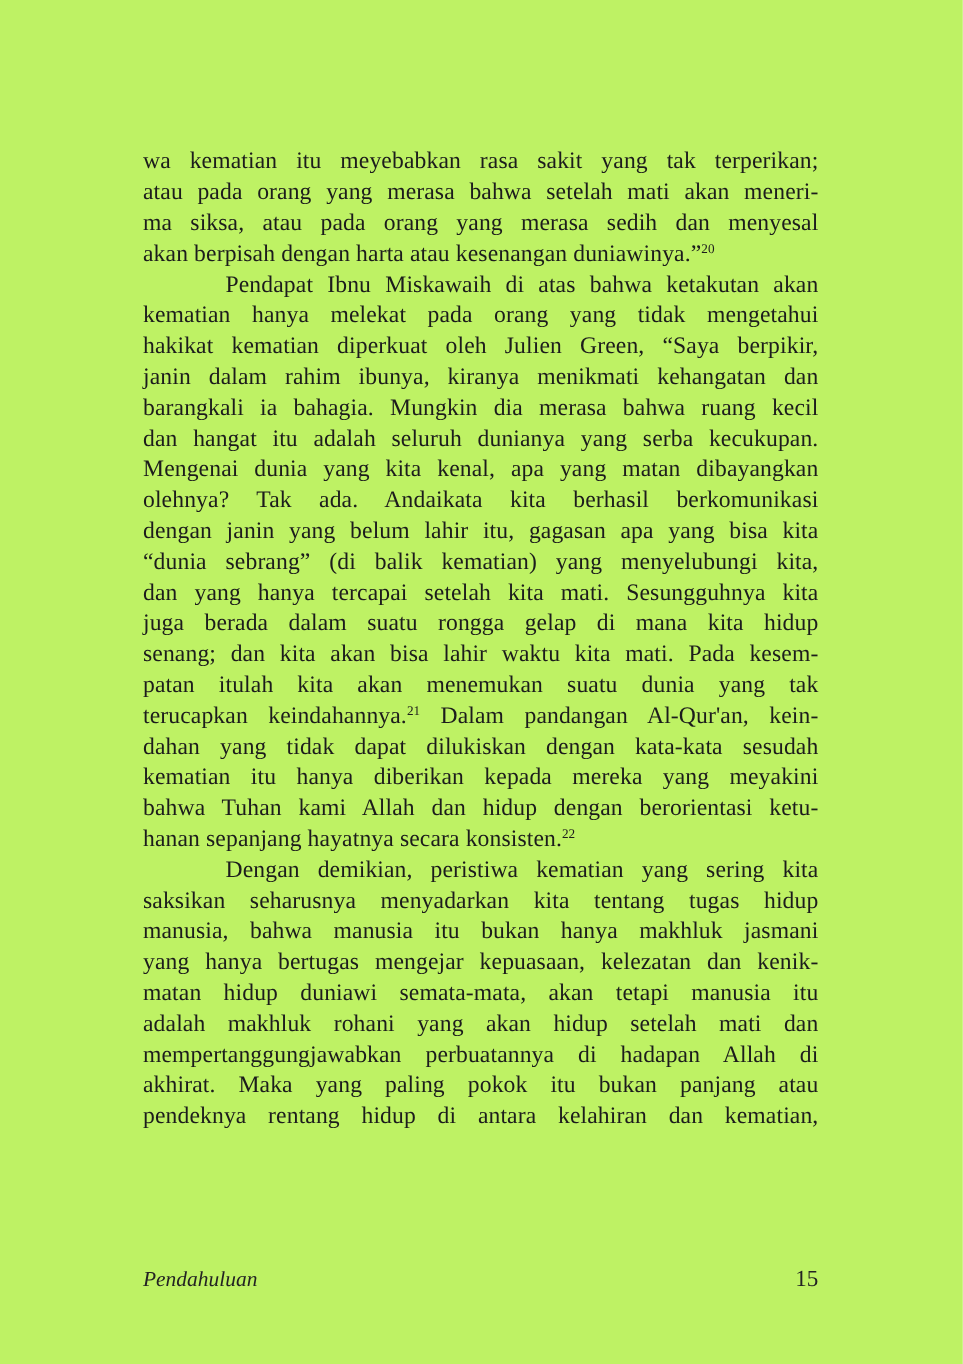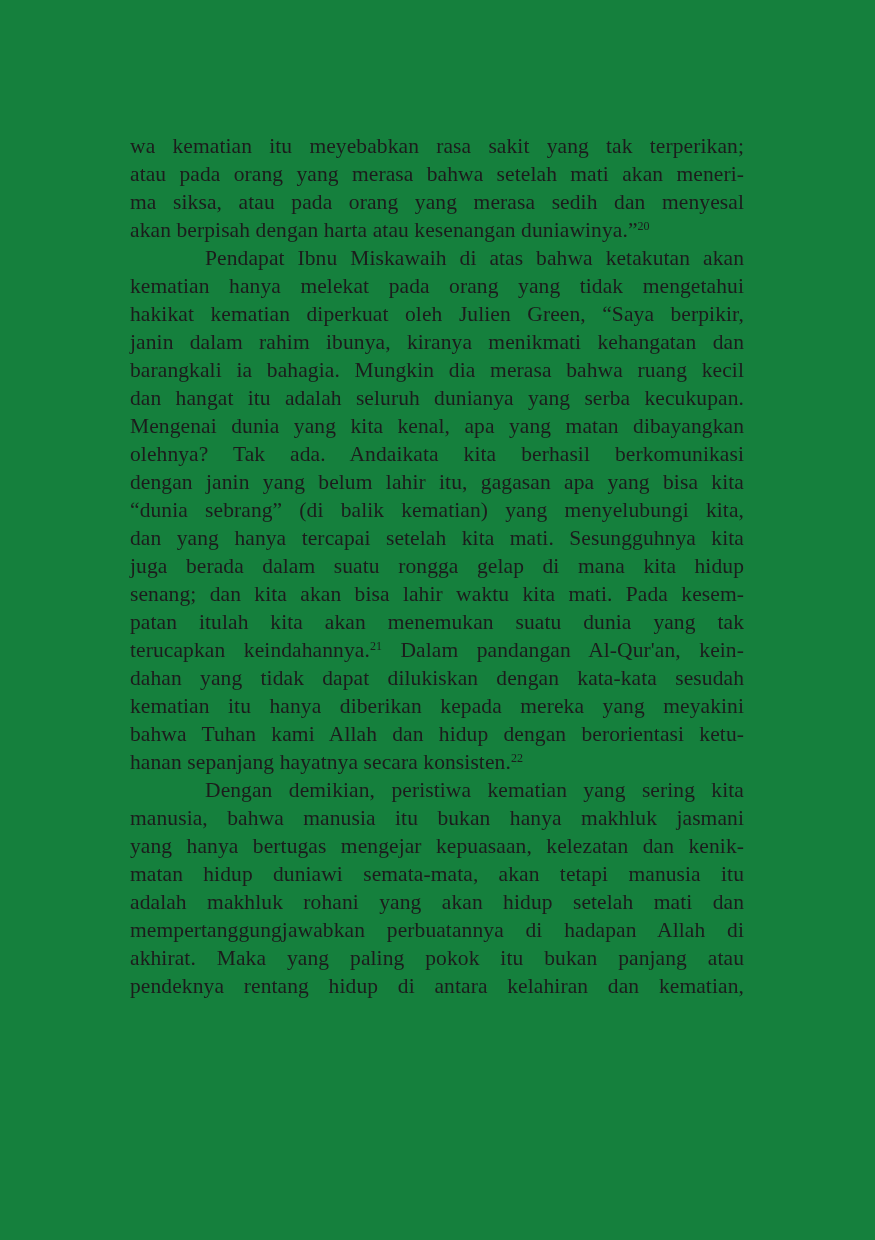--- a/index.html
+++ b/index.html
@@ -10,21 +10,21 @@
     width: 875px;
     height: 1240px;
     background: #fefefe;
     position: relative;
     overflow: hidden;
     font-family: "Liberation Serif", serif;
   }
   .page {
     position: absolute;
     inset: 0;
-    background: #15803d;
+    background: #bef264;
   }
   .text-block {
     position: absolute;
     left: 130px;
     top: 132px;
     width: 614px;
     font-size: 21.5px;
     line-height: 28px;
     color: #1c1c1c;
     letter-spacing: 0.1px;
@@ -90,23 +90,28 @@
       <div class="line just">dan yang hanya tercapai setelah kita mati. Sesungguhnya kita</div>
       <div class="line just">juga berada dalam suatu rongga gelap di mana kita hidup</div>
       <div class="line just">senang; dan kita akan bisa lahir waktu kita mati. Pada kesem-</div>
       <div class="line just">patan itulah kita akan menemukan suatu dunia yang tak</div>
       <div class="line just">terucapkan keindahannya.<sup class="fnref">21</sup> Dalam pandangan Al-Qur'an, kein-</div>
       <div class="line just">dahan yang tidak dapat dilukiskan dengan kata-kata sesudah</div>
       <div class="line just">kematian itu hanya diberikan kepada mereka yang meyakini</div>
       <div class="line just">bahwa Tuhan kami Allah dan hidup dengan berorientasi ketu-</div>
       <div class="line">hanan sepanjang hayatnya secara konsisten.<sup class="fnref">22</sup></div>
       <div class="line just indent">Dengan demikian, peristiwa kematian yang sering kita</div>
+      <div class="line just">saksikan seharusnya menyadarkan kita tentang tugas hidup</div>
       <div class="line just">manusia, bahwa manusia itu bukan hanya makhluk jasmani</div>
       <div class="line just">yang hanya bertugas mengejar kepuasaan, kelezatan dan kenik-</div>
       <div class="line just">matan hidup duniawi semata-mata, akan tetapi manusia itu</div>
       <div class="line just">adalah makhluk rohani yang akan hidup setelah mati dan</div>
       <div class="line just">mempertanggungjawabkan perbuatannya di hadapan Allah di</div>
       <div class="line just">akhirat. Maka yang paling pokok itu bukan panjang atau</div>
       <div class="line just">pendeknya rentang hidup di antara kelahiran dan kematian,</div>
     </div>
 
+  <div class="footer">
+    <span class="running-title">Pendahuluan</span>
+    <span class="page-number">15</span>
+  </div>
 
 </div>
 
 </body></html>

